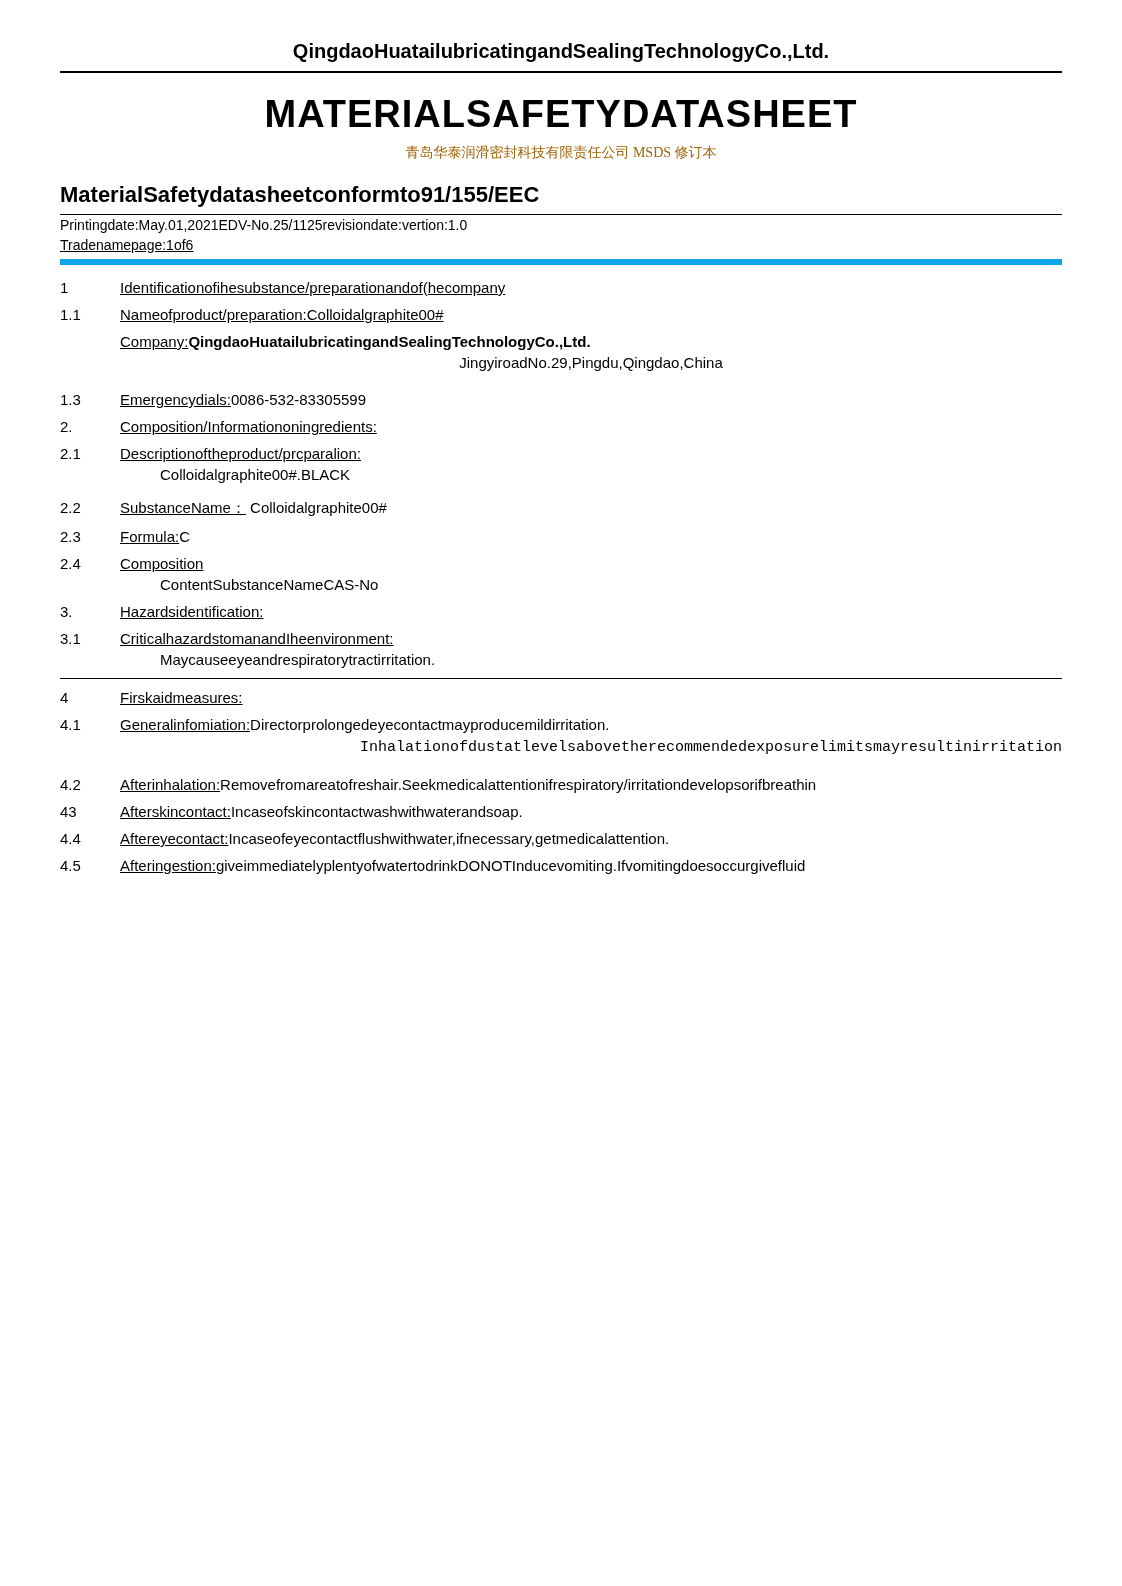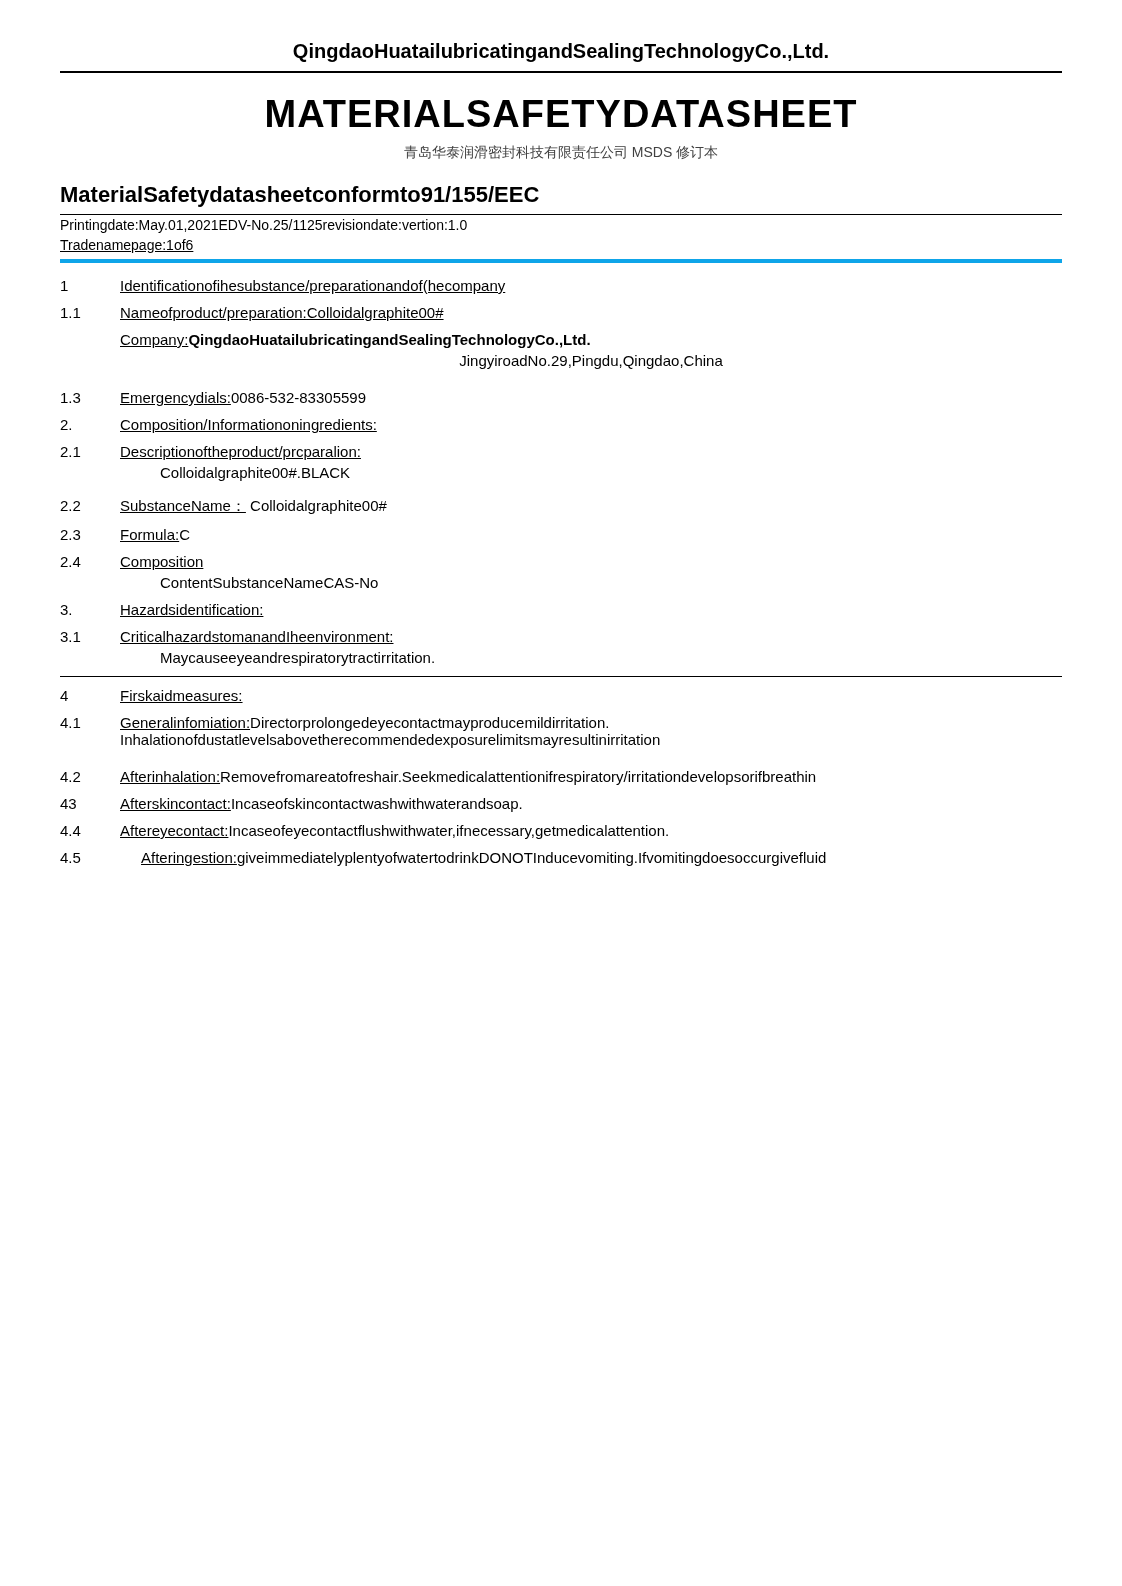--- a/index.html
+++ b/index.html
@@ -24,37 +24,38 @@
       text-align: center;
       font-size: 38px;
       font-weight: bold;
       letter-spacing: 1px;
       margin-bottom: 8px;
     }
     .subtitle-chinese {
       text-align: center;
       font-size: 14px;
       margin-bottom: 20px;
-      color: #404040;
+      color: #a16207;
+      font-family: Liberation Serif, serif;
     }
     .doc-title {
       font-size: 22px;
       font-weight: bold;
       border-bottom: 1px solid #000;
       padding-bottom: 6px;
       margin-bottom: 2px;
     }
     .print-date {
       font-size: 14px;
       margin-bottom: 4px;
     }
     .trade-name {
       font-size: 14px;
       text-decoration: underline;
-      border-bottom: 4px solid #0ea5e9;
+      border-bottom: 6px solid #0ea5e9;
       padding-bottom: 6px;
       margin-bottom: 14px;
       display: block;
     }
     .section-row {
       display: flex;
       margin-bottom: 10px;
       align-items: flex-start;
     }
     .section-num {
@@ -186,39 +187,39 @@
 
 <div class="section-row">
   <div class="section-num">4</div>
   <div class="section-content underline-title">Firskaidmeasures:</div>
 </div>
 
 <div class="section-row">
   <div class="section-num">4.1</div>
   <div class="section-content">
     <span class="underline">Generalinfomiation:</span>Directorprolongedeyecontactmayproducemildirritation.
-    <div style="text-align:left; margin-bottom:10px;">Inhalationofdustatlevelsabovetherecommendedexposurelimitsmayresultinirritation</div>
+    <div style="text-align:right; margin-top:6px; margin-bottom:10px;font-family:Liberation Mono, monospace;">Inhalationofdustatlevelsabovetherecommendedexposurelimitsmayresultinirritation</div>
   </div>
 </div>
 
 <div class="section-row">
   <div class="section-num">4.2</div>
   <div class="section-content">
     <span class="underline">Afterinhalation:</span>Removefromareatofreshair.Seekmedicalattentionifrespiratory/irritationdevelopsorifbreathin
   </div>
 </div>
 
 <div class="section-row">
   <div class="section-num">43</div>
   <div class="section-content"><span class="underline">Afterskincontact:</span>Incaseofskincontactwashwithwaterandsoap.</div>
 </div>
 
 <div class="section-row">
   <div class="section-num">4.4</div>
   <div class="section-content"><span class="underline">Aftereyecontact:</span>Incaseofeyecontactflushwithwater,ifnecessary,getmedicalattention.</div>
 </div>
 
-<div class="section-row" style="gap:21px;">
+<div class="section-row" style="">
   <div class="section-num">4.5</div>
   <div class="section-content">
     <span class="underline">Afteringestion:</span>giveimmediatelyplentyofwatertodrinkDONOTInducevomiting.Ifvomitingdoesoccurgivefluid
   </div>
 </div>
 
 </body></html>

